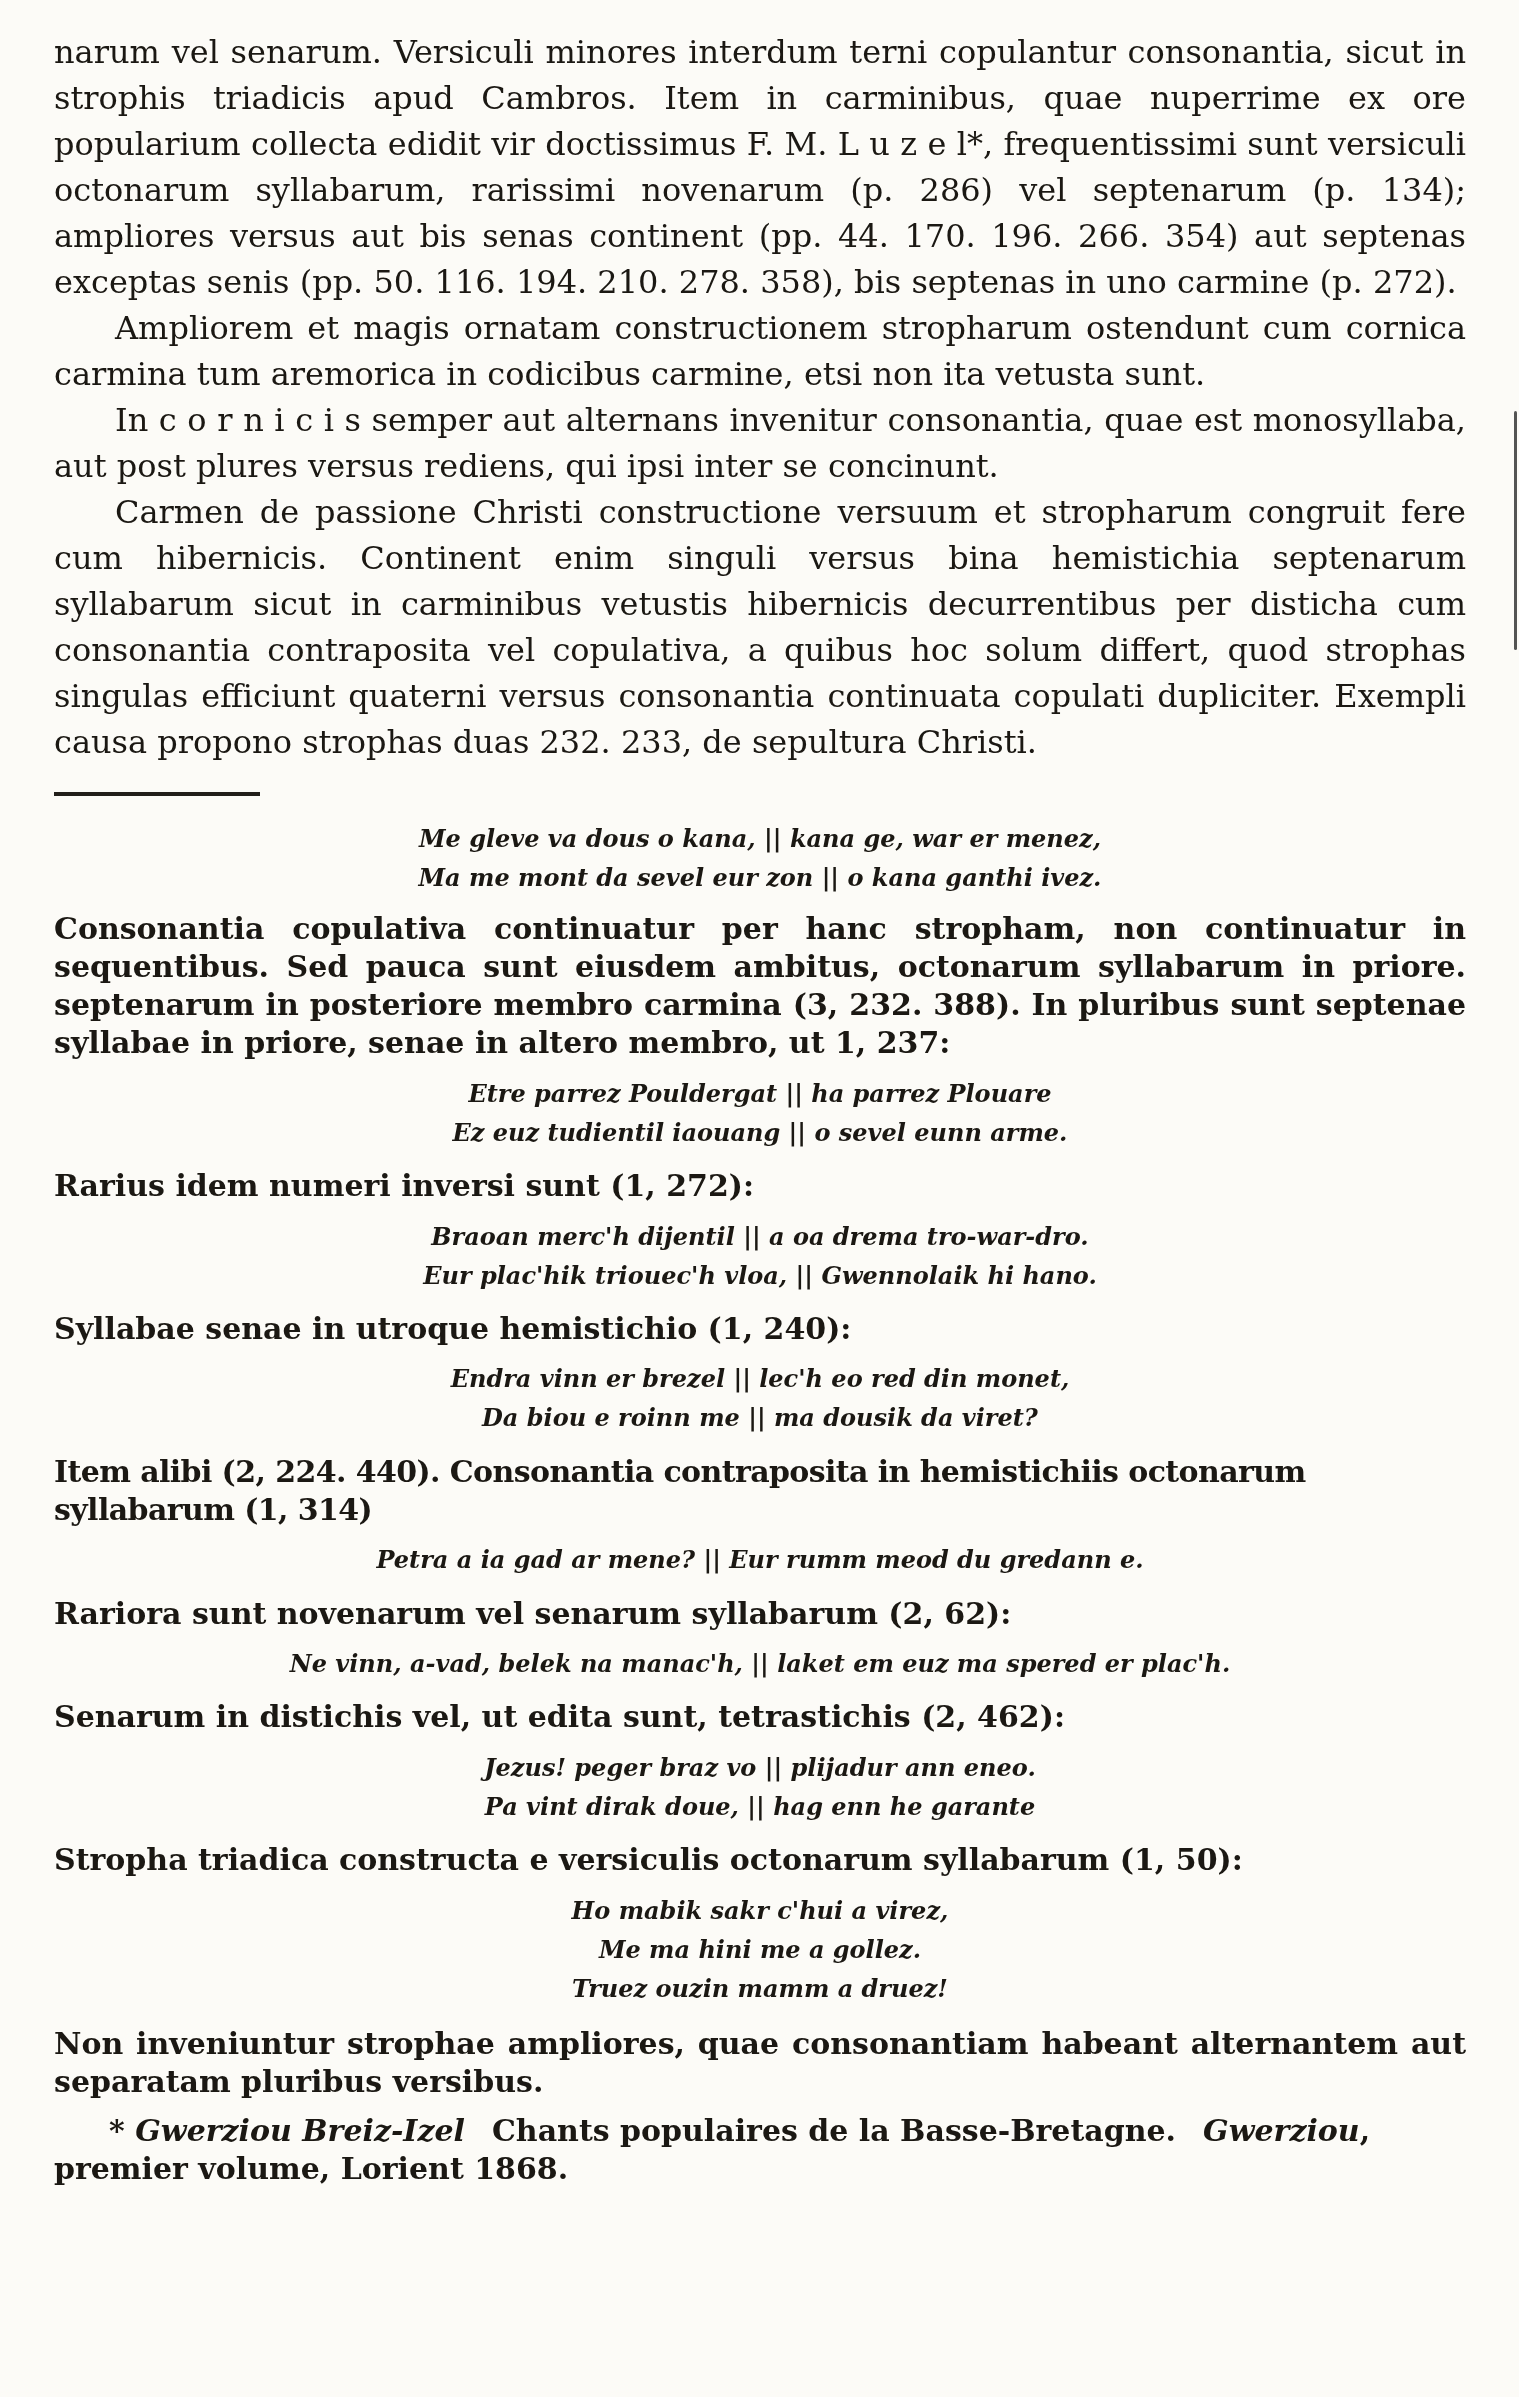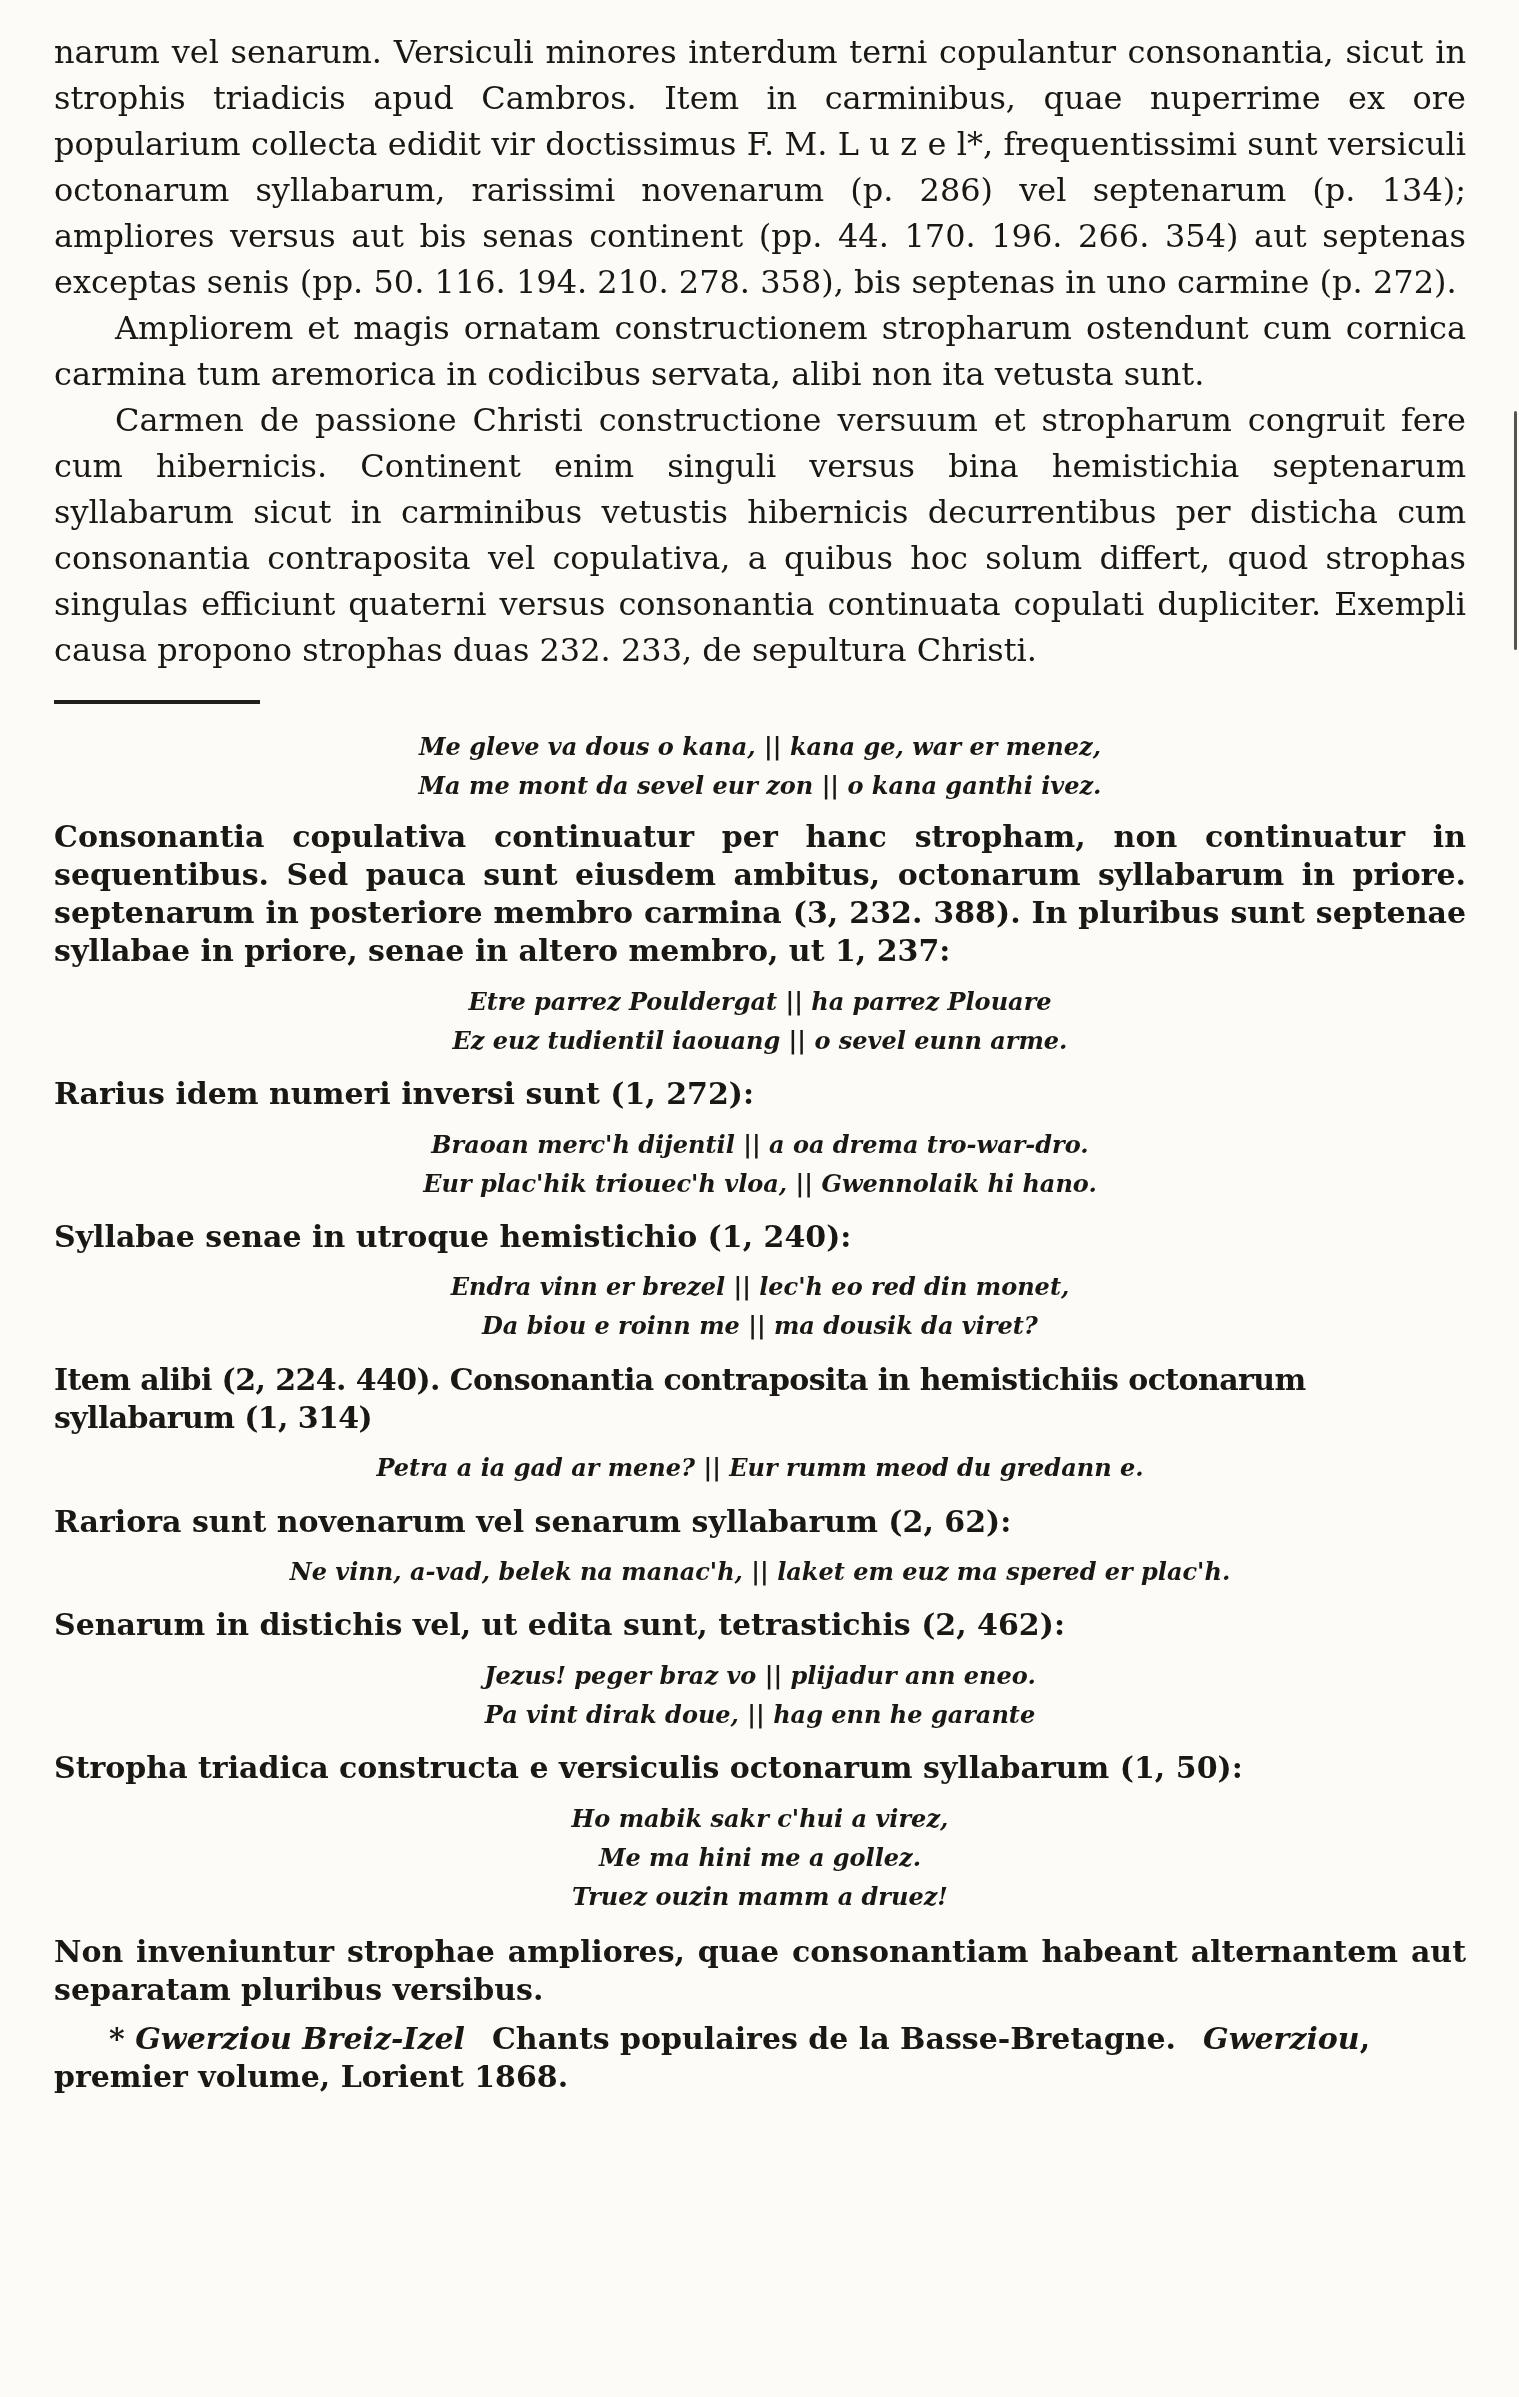--- a/index.html
+++ b/index.html
@@ -120,21 +120,22 @@
 <body>
 
 <div class="page">
 
   <div class="scan-artifact"></div>
 
 
   <main>
 
     <p class="main-para">narum vel senarum. Versiculi minores interdum terni copulantur consonantia, sicut in strophis triadicis apud Cambros. Item in carminibus, quae nuperrime ex ore popularium collecta edidit vir doctissimus F. M. L u z e l*, frequentissimi sunt versiculi octonarum syllabarum, rarissimi novenarum (p. 286) vel septenarum (p. 134); ampliores versus aut bis senas continent (pp. 44. 170. 196. 266. 354) aut septenas exceptas senis (pp. 50. 116. 194. 210. 278. 358), bis septenas in uno carmine (p. 272).</p>
-    <p class="main-para indent">Ampliorem et magis ornatam constructionem stropharum ostendunt cum cornica carmina tum aremorica in codicibus servata, alibi non ita vetusta sunt.</p>
+    <p class="main-para indent">Ampliorem et magis ornatam constructionem stropharum ostendunt cum cornica carmina tum aremorica in codicibus carmine, etsi non ita vetusta sunt.</p>
+    <p class="main-para indent">In c o r n i c i s semper aut alternans invenitur consonantia, quae est monosyllaba, aut post plures versus rediens, qui ipsi inter se concinunt.</p>
     <p class="main-para indent">Carmen de passione Christi constructione versuum et stropharum congruit fere cum hibernicis. Continent enim singuli versus bina hemistichia septenarum syllabarum sicut in carminibus vetustis hibernicis decurrentibus per disticha cum consonantia contraposita vel copulativa, a quibus hoc solum differt, quod strophas singulas efficiunt quaterni versus consonantia continuata copulati dupliciter. Exempli causa propono strophas duas 232. 233, de sepultura Christi.</p>
 
     <hr class="footnote-rule">
 
     <div class="verse">
       <div class="verse-line">Me gleve va dous o kana, || kana ge, war er menez,</div>
       <div class="verse-line">Ma me mont da sevel eur zon || o kana ganthi ivez.</div>
     </div>
 
     <p class="small commentary">Consonantia copulativa continuatur per hanc stropham, non continuatur in sequentibus. Sed pauca sunt eiusdem ambitus, octonarum syllabarum in priore. septenarum in posteriore membro carmina (3, 232. 388). In pluribus sunt septenae syllabae in priore, senae in altero membro, ut 1, 237:</p>

